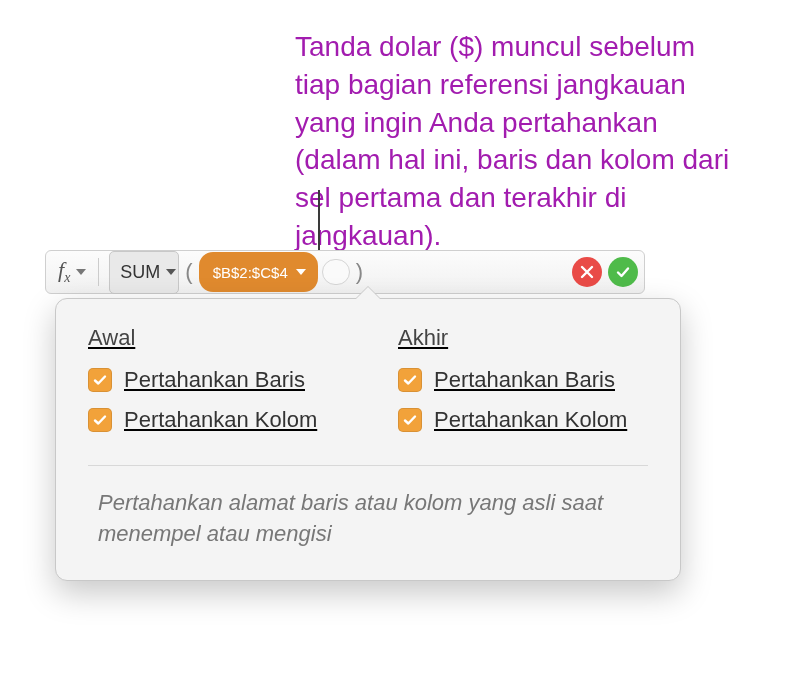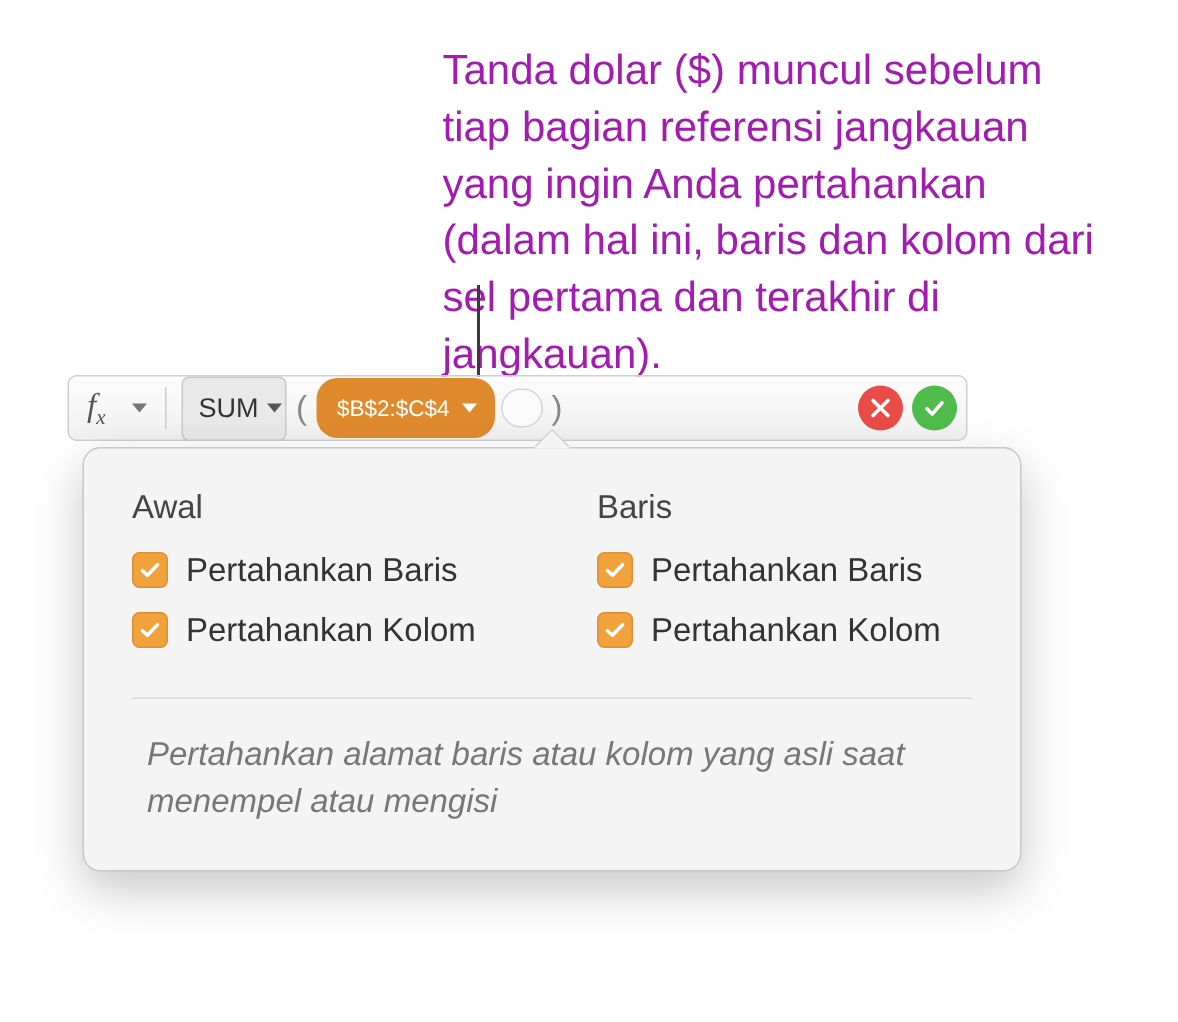--- a/index.html
+++ b/index.html
@@ -39,21 +39,21 @@
       height: 44px;
       background: linear-gradient(#fcfcfc, #f1f1f1);
       border: 1px solid #cfcfcf;
       border-radius: 6px;
       padding: 0 6px;
       gap: 6px;
     }
     .fx-btn {
       display: flex;
       align-items: center;
-      gap: 14px;
+      gap: 2px;
       padding: 2px 6px;
       color: #555;
       font-style: italic;
       font-family: "Times New Roman", serif;
       font-size: 22px;
     }
     .fx-btn .sub { font-size: 14px; vertical-align: sub; font-style: italic;}
     .chev {
       width: 10px; height: 10px;
       display: inline-block;
@@ -146,20 +146,21 @@
       left:300px;
       width:0;height:0;
       border-left:12px solid transparent;
       border-right:12px solid transparent;
       border-bottom:12px solid #f4f4f4;
       filter: drop-shadow(0 -1px 0 #c8c8c8);
     }
     .pop-cols {
       display:flex;
       gap:60px;
+      text-decoration:underline;
     }
     .pop-col { flex:1; }
     .pop-heading {
       font-size:22px;
       color:#444;
       margin-bottom:16px;
     }
     .chk-row {
       display:flex;
       align-items:center;
@@ -242,21 +243,21 @@
       <div class="chk-row">
         <div class="chk">
           <svg viewBox="0 0 16 16">
               <path d="M3 8.5 L6.3 11.5 L13 4.5" stroke="#fff" stroke-width="2.4" stroke-linecap="round" stroke-linejoin="round" fill="none"></path>
             </svg>
         </div>
         <span>Pertahankan Kolom</span>
       </div>
     </div>
     <div class="pop-col">
-      <div class="pop-heading">Baris</div>
+      <div class="pop-heading">Akhir</div>
       <div class="chk-row">
         <div class="chk">
           <svg viewBox="0 0 16 16">
               <path d="M3 8.5 L6.3 11.5 L13 4.5" stroke="#fff" stroke-width="2.4" stroke-linecap="round" stroke-linejoin="round" fill="none"></path>
             </svg>
         </div>
         <span>Pertahankan Baris</span>
       </div>
       <div class="chk-row">
         <div class="chk">

